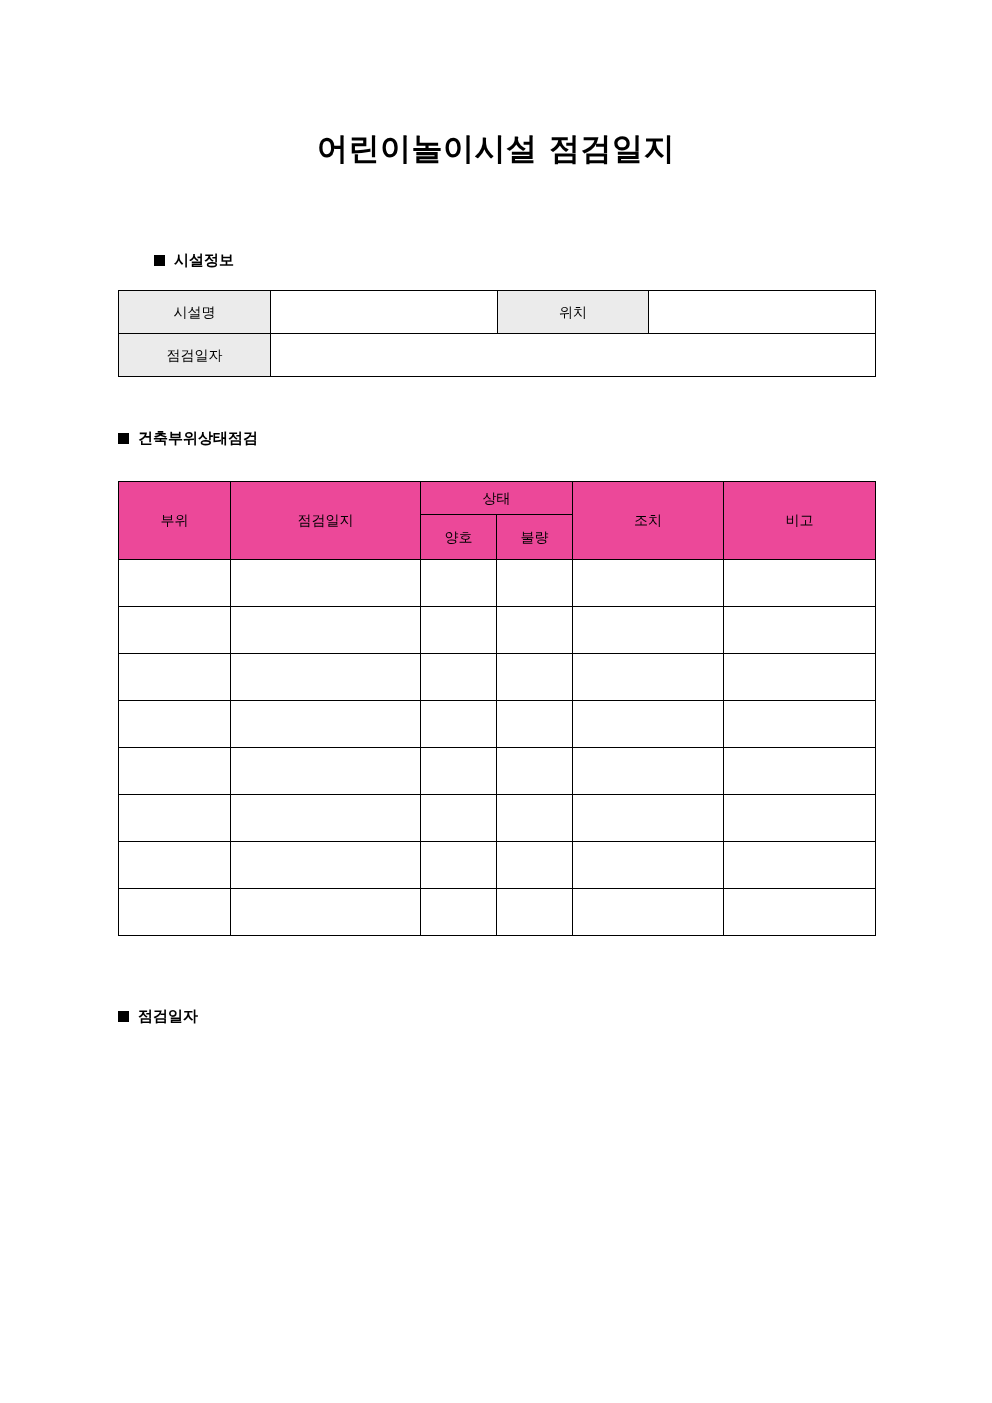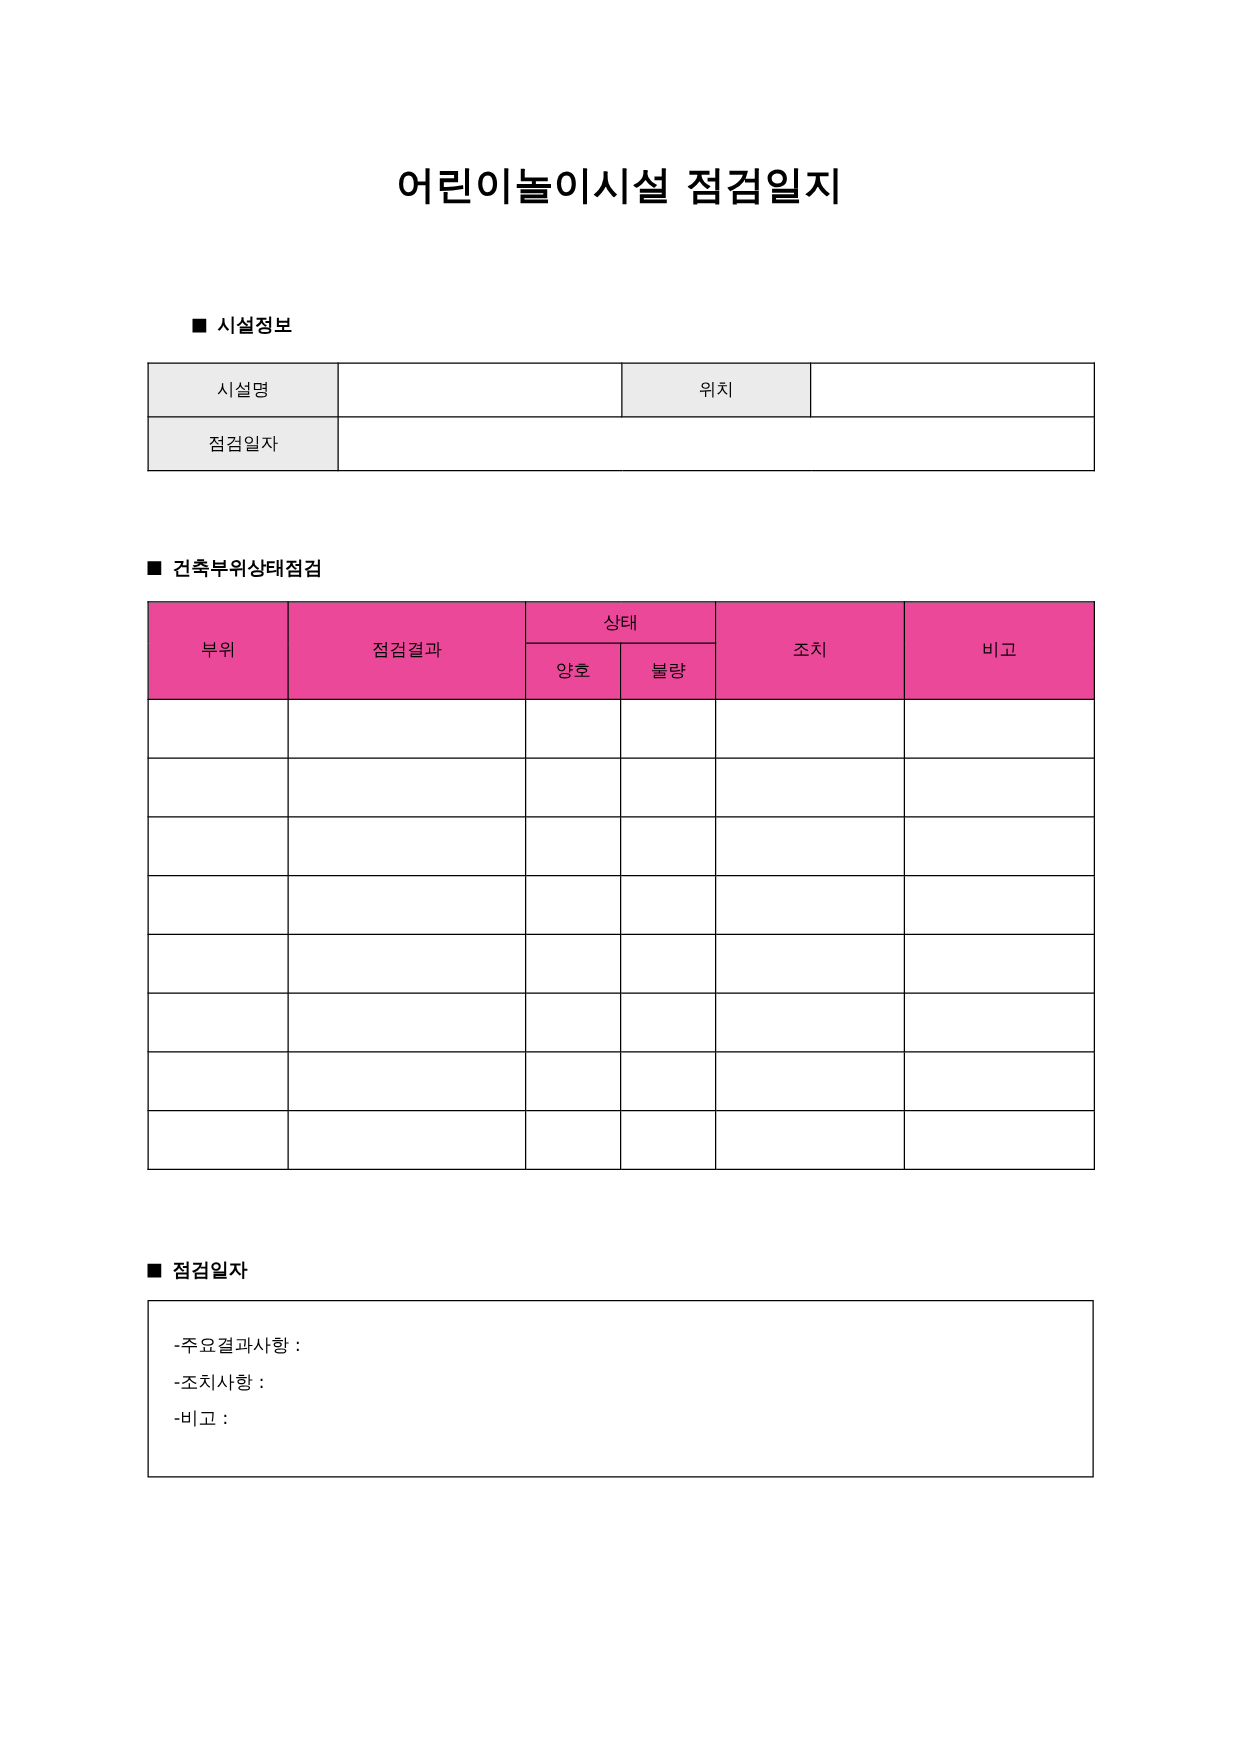--- a/index.html
+++ b/index.html
@@ -55,21 +55,21 @@
     width: 11px;
     height: 11px;
     background: #000000;
     flex: 0 0 auto;
   }
   .section-heading .heading-text {
     display: inline-block;
   }
 
   #heading-facility { top: 251px; padding-left: 36px; }
-  #heading-building { top: 445px; justify-content: flex-end; }
+  #heading-building { top: 429px; justify-content: flex-end; }
   #heading-result   { top: 1007px; }
 
   
   .grid-table {
     position: absolute;
     border-collapse: collapse;
     table-layout: fixed;
     font-size: 14px;
   }
   .grid-table td, .grid-table th {
@@ -172,21 +172,21 @@
       <col style="width:112px">
       <col style="width:190px">
       <col style="width:76px">
       <col style="width:76px">
       <col style="width:151px">
       <col style="width:152px">
     </colgroup>
     <thead>
       <tr>
         <th class="head-tall" rowspan="2">부위</th>
-        <th class="head-tall" rowspan="2">점검결과</th>
+        <th class="head-tall" rowspan="2">점검일지</th>
         <th class="head-top" colspan="2">상태</th>
         <th class="head-tall" rowspan="2">조치</th>
         <th class="head-tall" rowspan="2">비고</th>
       </tr>
       <tr>
         <th class="head-sub">양호</th>
         <th class="head-sub">불량</th>
       </tr>
     </thead>
     <tbody id="building-body">
@@ -255,21 +255,14 @@
           <td></td>
         </tr>
       </tbody>
   </table>
 
   <div class="section-heading" id="heading-result">
     <span class="bullet-square"></span>
     <span class="heading-text">점검일자</span>
   </div>
 
-  <div id="result-box">
-    <div class="result-lines" id="result-lines">
-        <div class="result-line">-주요결과사항 :</div>
-        <div class="result-line">-조치사항 :</div>
-        <div class="result-line">-비고 :</div>
-      </div>
-  </div>
 
 </div>
 
 </body></html>

